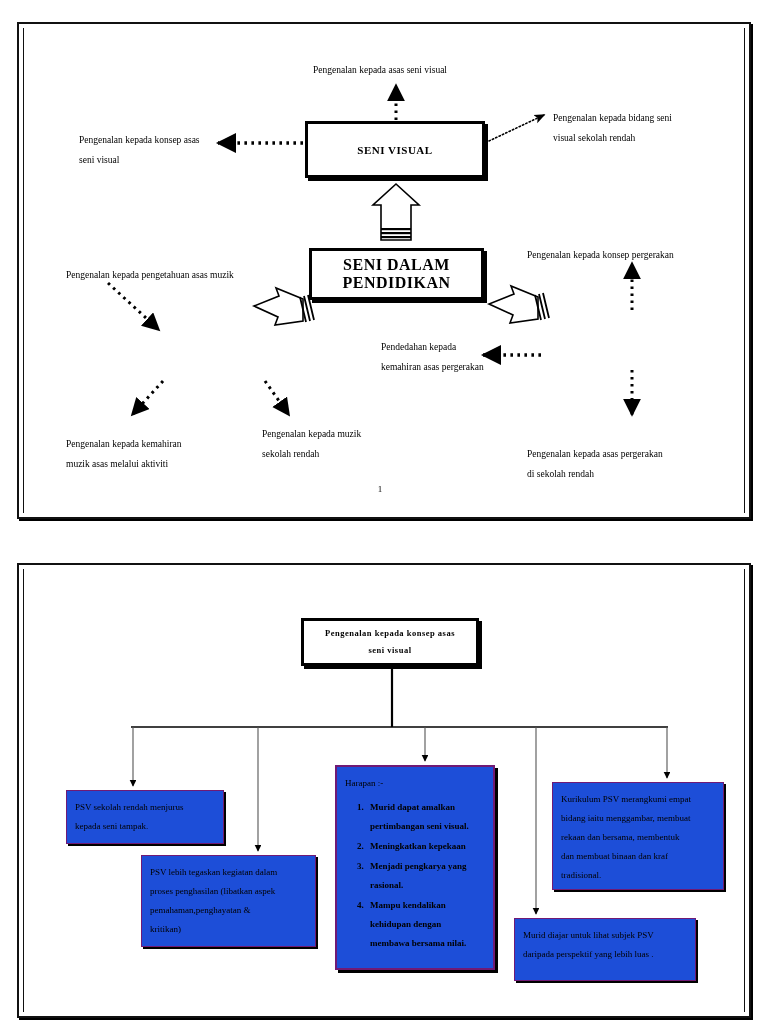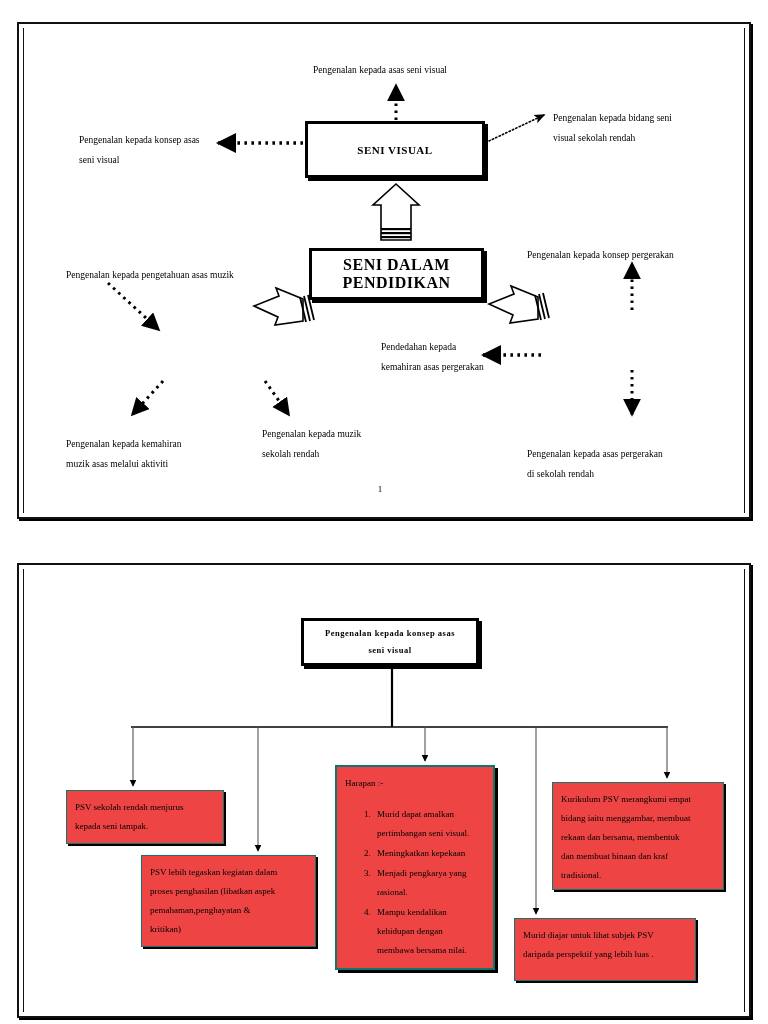--- a/index.html
+++ b/index.html
@@ -57,34 +57,35 @@
   
   svg.overlay {
     position: absolute; left: 0; top: 0;
     width: 768px; height: 1024px;
     pointer-events: none;
   }
 
   
   .tbox {
     position: absolute;
-    background: #ef4444;
-    border: 2px solid #0f766e;
+    background: #1d4ed8;
+    border: 2px solid #701a75;
     box-shadow: 3px 3px 0 0 #000;
     font-size: 9px;
     line-height: 19px;
     padding: 7px 8px 6px 8px;
   }
   .tbox.thin { border-width: 1.5px; box-shadow: 2px 2px 0 0 #000; }
   .tbox p { margin: 0; }
 
   .harapan-title { margin: 0 0 14px 0; }
   ol.harapan-list {
-    margin: 12px; padding: 0 0 0 16px;
+    margin: 5px; padding: 0 0 0 16px;
     list-style-position: outside;
+    font-weight: bold;
   }
   ol.harapan-list li { margin: 0 0 1px 0; padding-left: 4px; }
 
   .pagenum {
     position: absolute;
     font-size: 9px;
     text-align: center;
   }
 </style>
 </head>

